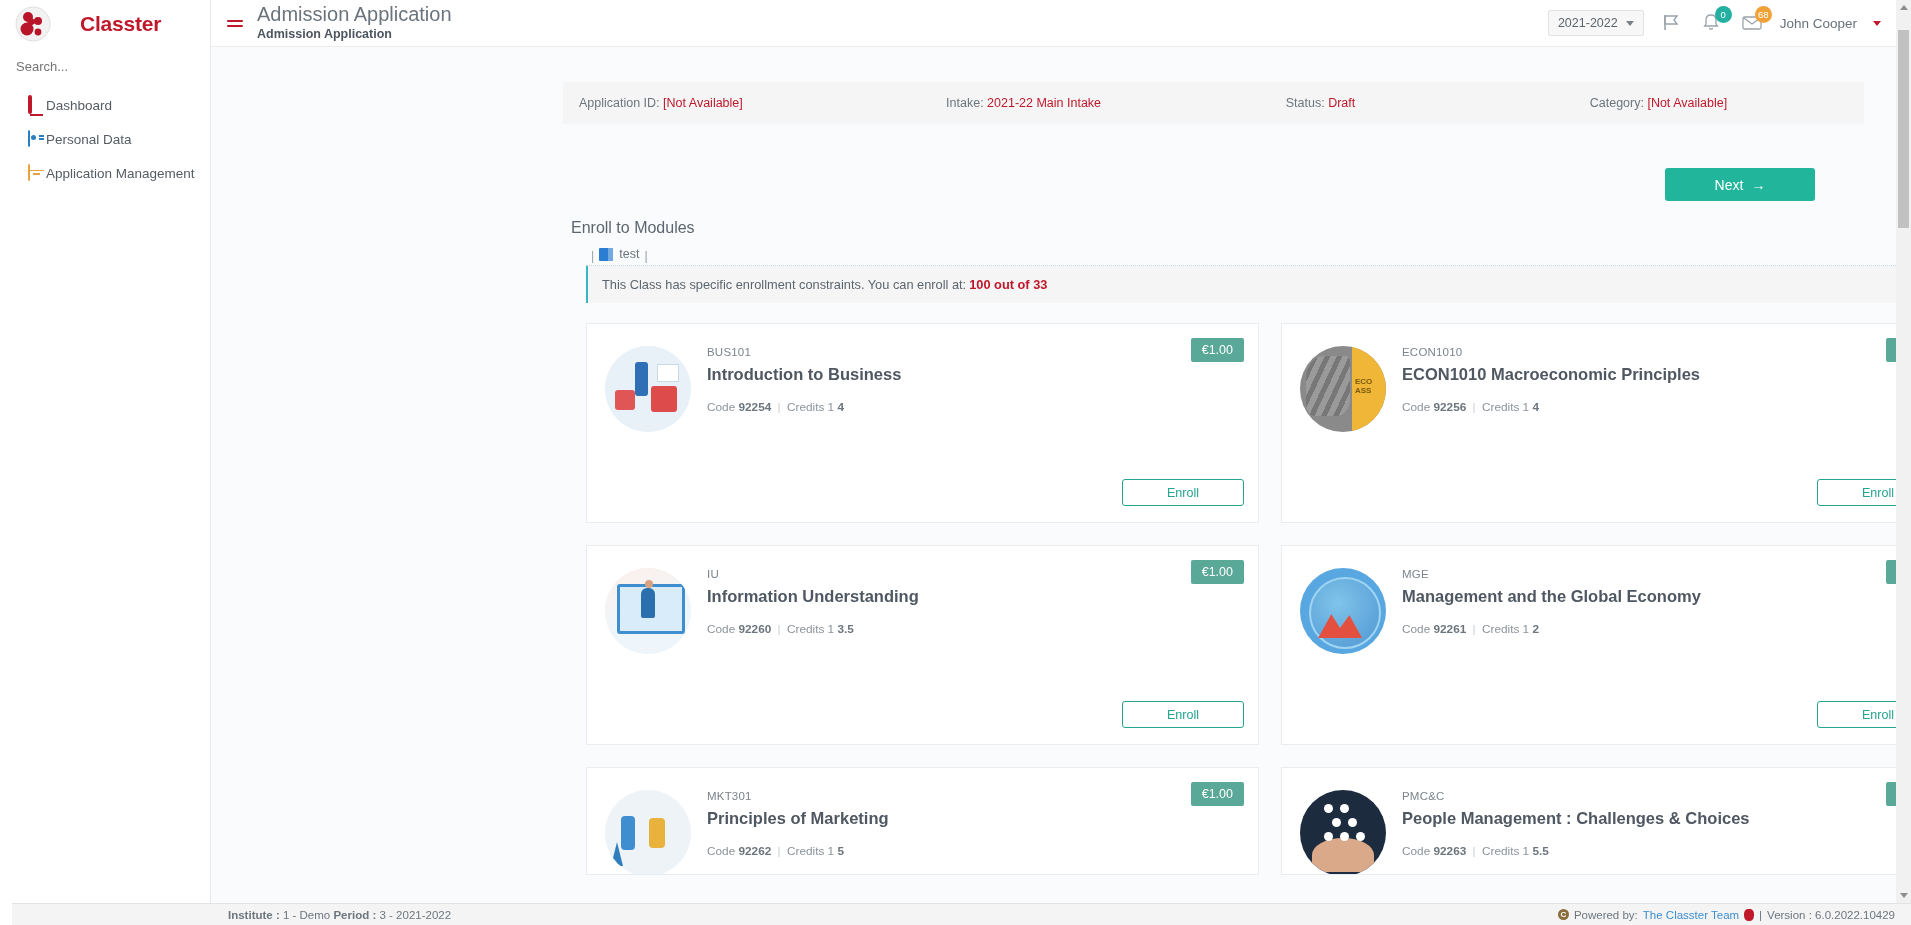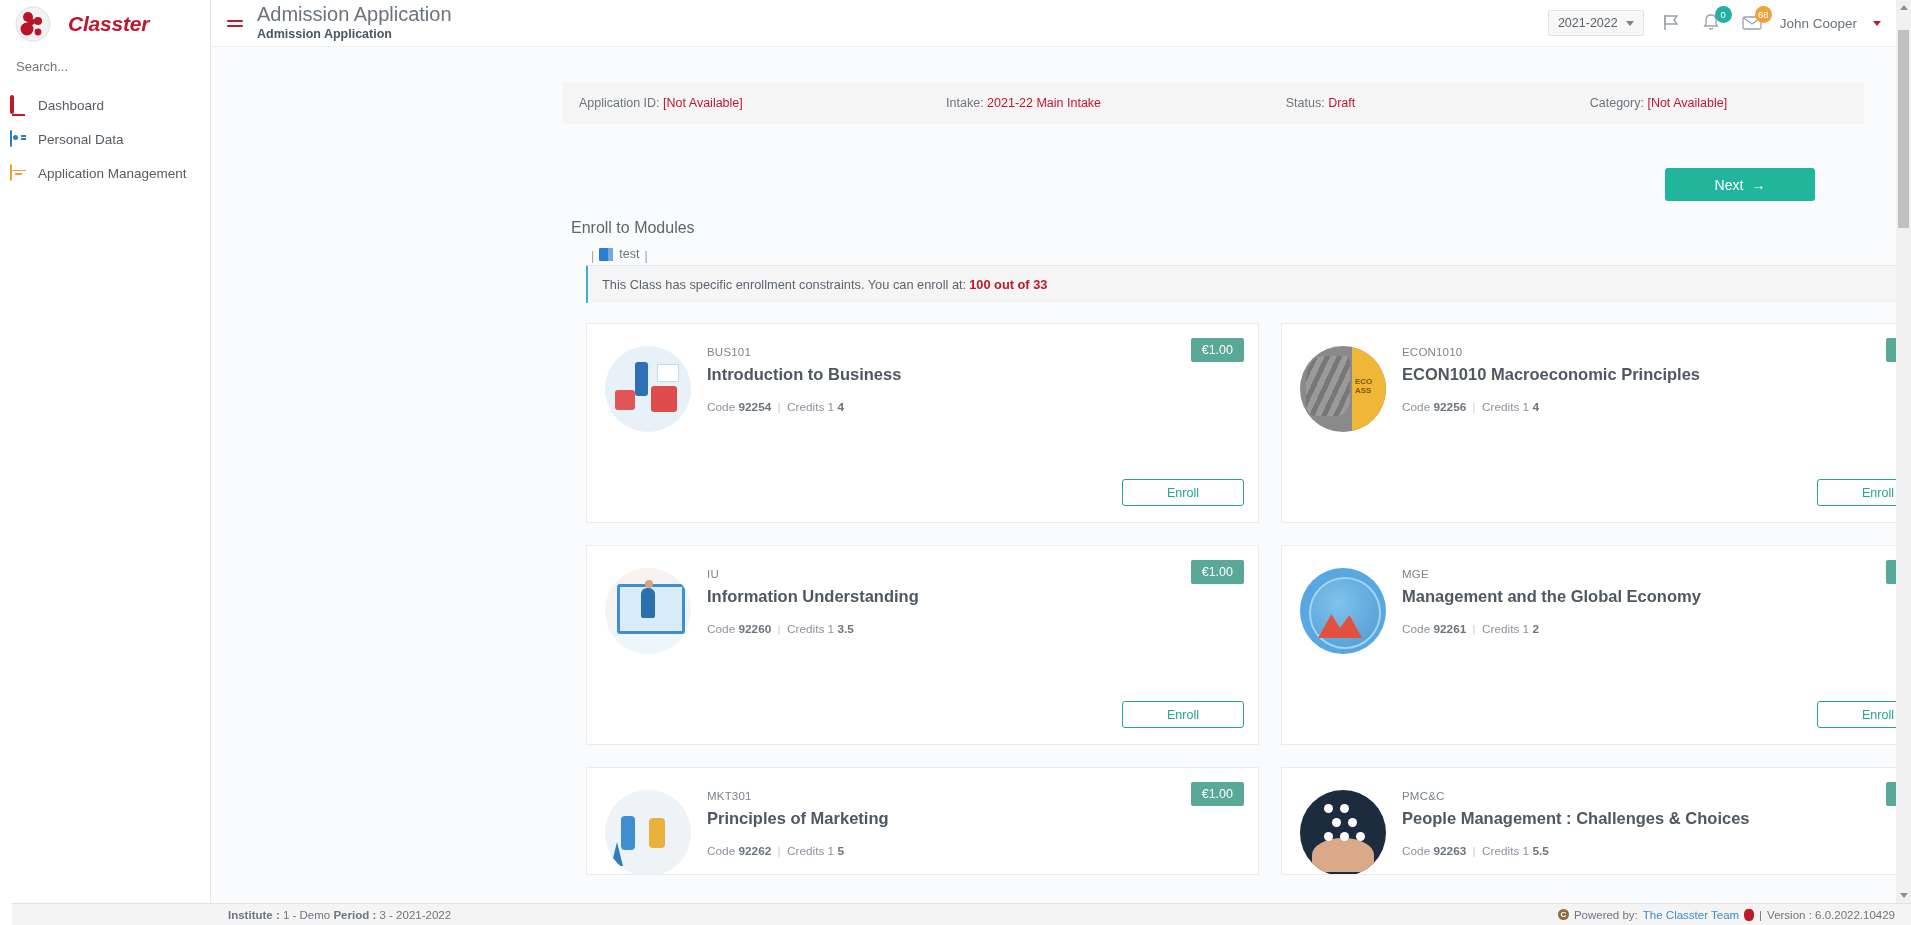--- a/index.html
+++ b/index.html
@@ -12,42 +12,41 @@
   .app { display: flex; width: 1911px; height: 925px; position: relative; }
 
   
   .sidebar {
     width: 211px; min-width: 211px; height: 925px;
     background: #ffffff;
     border-right: 1px solid #e8e8e8;
     position: relative; z-index: 5;
   }
   .brand {
-    height: 47px; display: flex; align-items: center; gap: 16px;
+    height: 47px; display: flex; align-items: center; gap: 28px;
     padding: 0 0 0 14px;
-    font-style: italic;
   }
   .brand-logo { width: 38px; height: 38px; position: relative; flex: none; }
   .brand-name {
     font-size: 21px; font-weight: bold; color: #c0182b;
     letter-spacing: -0.2px;
   }
   .search-box {
     padding: 10px 16px 6px 16px;
   }
   .search-input {
     border: none; outline: none; width: 100%;
     font-size: 13px; color: #9a9a9a;
     font-family: "Liberation Sans", sans-serif;
     background: transparent;
   }
   .nav { margin-top: 10px; }
   .nav-item {
-    display: flex; align-items: center; gap: 10px;
-    padding: 6px 10px 6px 10px; margin: 0 0 6px 0;
+    display: flex; align-items: center; 
+    padding: 6px 10px 6px 10px; margin: 0 0 6px 18px;
     cursor: pointer; font-size: 13.5px; color: #555c63;
   }
   .nav-ico { width: 18px; height: 16px; flex: none; position: relative; }
 
   
   .ico-monitor { border: 2px solid #c0182b; border-radius: 2px; width: 17px; height: 12px; }
   .ico-monitor::after {
     content: ""; position: absolute; left: 2px; bottom: -3px;
     width: 13px; height: 2px; background: #c0182b;
   }

